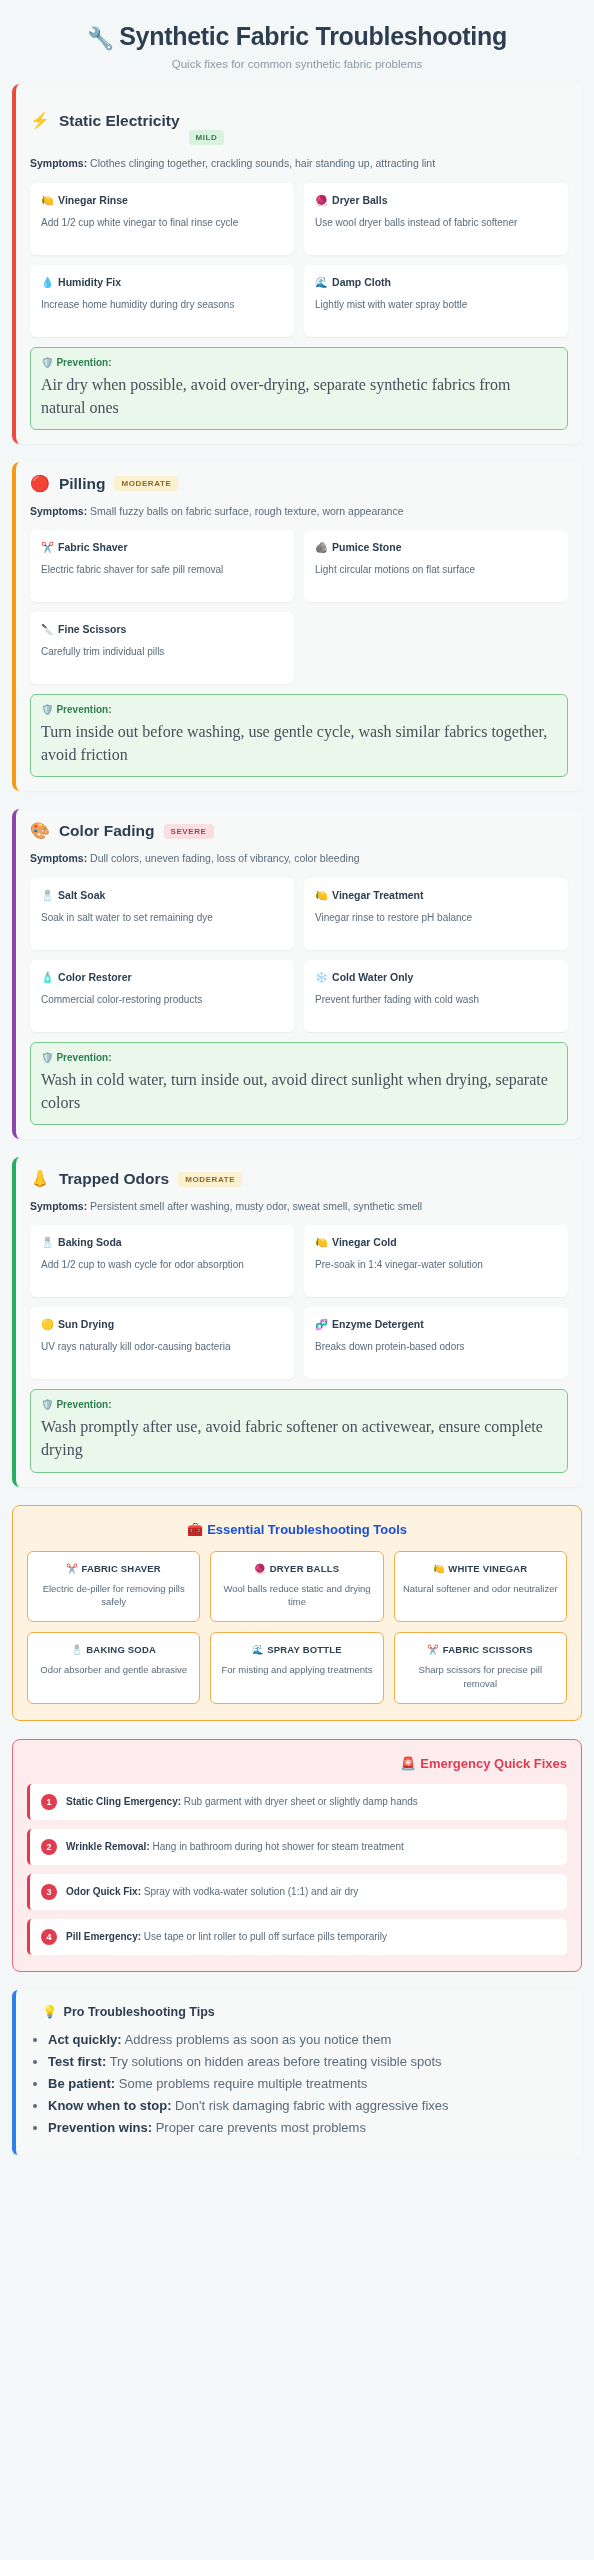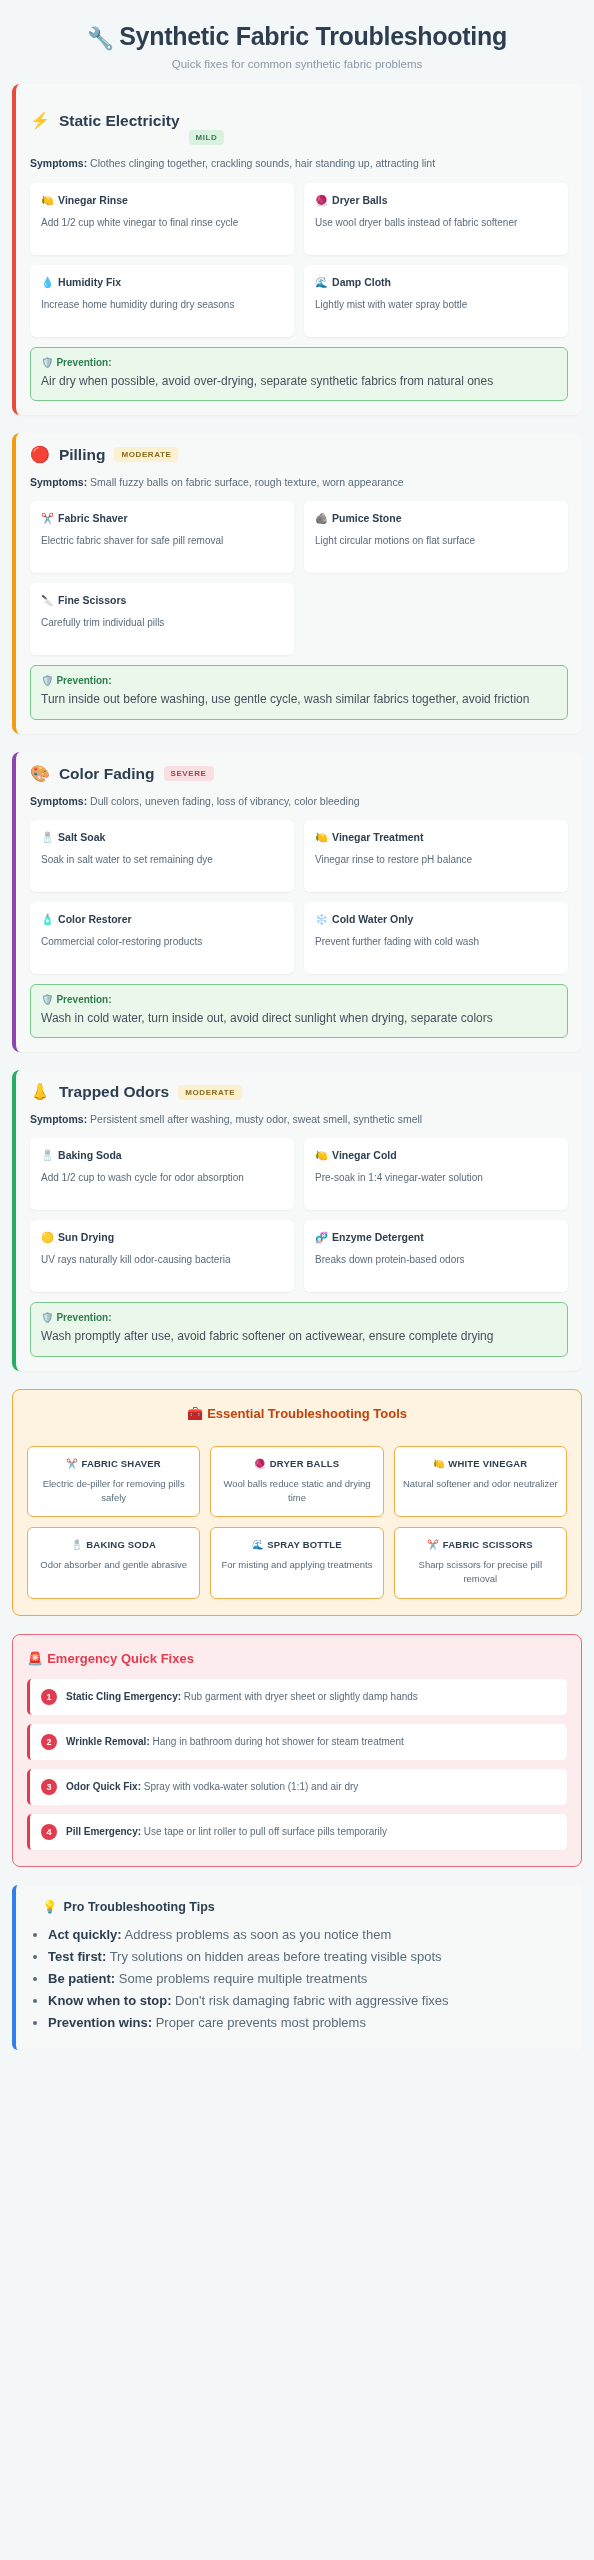--- a/index.html
+++ b/index.html
@@ -54,51 +54,51 @@
   .sol-title { font-size: 10.5px; font-weight: bold; color: #2c3e50; margin-bottom: 9px; }
   .sol-title .s-icon { margin-right: 4px; }
   .sol-desc { font-size: 10px; color: #5a6b7a; line-height: 1.45; }
 
   .prevention {
     margin-top: 10px; background: #eaf8ec; border: 1px solid #7bc98a;
     border-radius: 6px; padding: 9px 10px 10px;
   }
   .prev-label { font-size: 10px; font-weight: bold; color: #2e7d4f; margin-bottom: 5px; }
   .prev-label .p-icon { margin-right: 3px; }
-  .prev-text { font-size: 12px; color: #45505c; line-height: 1.45; }
+  .prev-text { font-size: 16px; color: #45505c; line-height: 1.45; font-family: Liberation Serif, serif; }
 
   
   .tools-panel {
     margin: 0 12px 18px; background: #fdf3e0;
     border: 1px solid #f0a838; border-radius: 8px; padding: 16px 14px 16px;
   }
   .tools-title {
-    text-align: center; font-size: 13px; font-weight: bold; color: #c2410c;
-    margin-bottom: 25px;
+    text-align: center; font-size: 13px; font-weight: bold; color: #1d4ed8;
+    margin-bottom: 14px;
   }
   .tools-title .tt-icon { margin-right: 4px; }
   .tools-grid { display: grid; grid-template-columns: repeat(3, 1fr); gap: 10px; }
   .tool {
     background: #ffffff; border: 1px solid #f0ad4a; border-radius: 6px;
     padding: 11px 8px 12px; text-align: center;
   }
   .tool-name {
     font-size: 9.5px; font-weight: bold; color: #2c3e50;
     letter-spacing: 0.2px; margin-bottom: 8px;
   }
   .tool-name .tl-icon { margin-right: 3px; }
   .tool-desc { font-size: 9.5px; color: #5a6b7a; line-height: 1.45; }
 
   
   .emergency-panel {
     margin: 0 12px 18px; background: #fdecee;
     border: 1px solid #e8697a; border-radius: 8px; padding: 16px 14px 16px;
   }
   .emergency-title {
-    text-align: left; font-size: 13px; font-weight: bold; color: #e03b4f;
+    text-align: right; font-size: 13px; font-weight: bold; color: #e03b4f;
     margin-bottom: 13px;
   }
   .emergency-title .et-icon { margin-right: 4px; }
   .fix-row {
     background: #ffffff; border-left: 3px solid #e03b4f; border-radius: 5px;
     padding: 10px 11px; margin-bottom: 9px;
     display: flex; align-items: center; gap: 9px;
   }
   .fix-row:last-child { margin-bottom: 0; }
   .fix-num {

